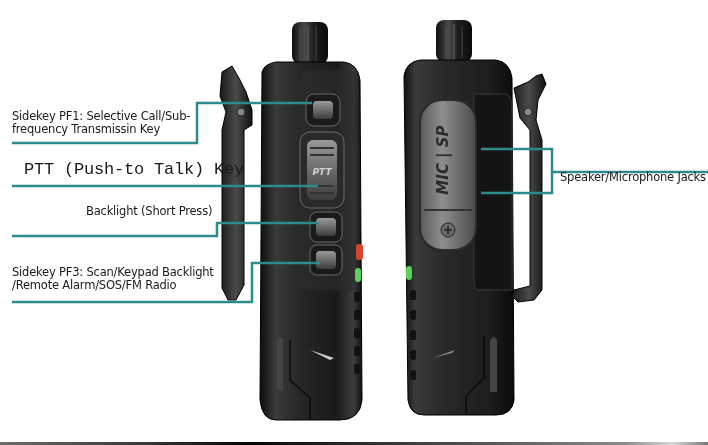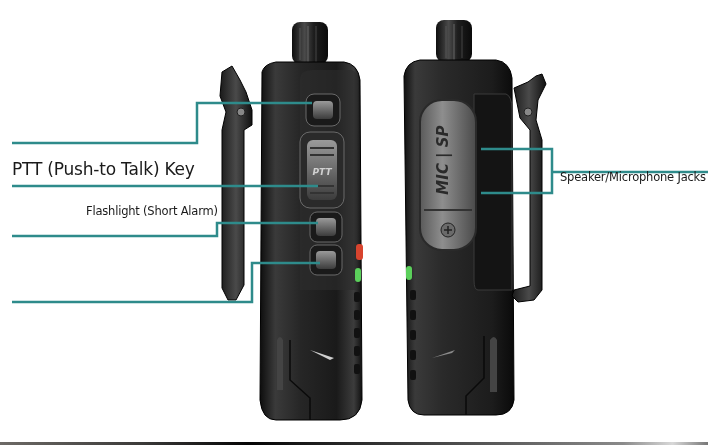--- a/index.html
+++ b/index.html
@@ -136,24 +136,32 @@
     <g stroke="#2e8b8b" stroke-width="2.5" fill="none">
       <polyline points="12,143 197,143 197,103 312,103"></polyline>
       <polyline points="12,186 318,186"></polyline>
       <polyline points="12,236 217,236 217,223 318,223"></polyline>
       <polyline points="12,302 252,302 252,263 320,263"></polyline>
       <polyline points="481,149 552,149 552,193 481,193"></polyline>
       <polyline points="552,172 708,172"></polyline>
     </g>
   </svg>
 
+  <div class="label lbl-sm" style="left:12px; top:110px;">
+    <div>Sidekey PF1: Selective Call/Sub-</div>
+    <div>frequency Transmissin Key</div>
+  </div>
 
-  <div class="label lbl-lg" style="left:12px; top:160px;">PTT (Push-to Talk) Key</div>
+  <div class="label lbl-lg" style="left:24px; top:160px;font-family:Liberation Mono, monospace;">PTT (Push-to Talk) Key</div>
 
   <div class="label lbl-sm" style="left:12px; top:205px;">
-    <div style="padding-left:74px;">Flashlight (Short Alarm)</div>
+    <div style="padding-left:74px;">Backlight (Short Press)</div>
   </div>
 
+  <div class="label lbl-sm" style="left:12px; top:266px;">
+    <div>Sidekey PF3: Scan/Keypad Backlight</div>
+    <div>/Remote Alarm/SOS/FM Radio</div>
+  </div>
 
   <div class="label lbl-sm" style="left:560px; top:154px;margin-top:17px;">Speaker/Microphone Jacks</div>
 
   <div class="bottom-strip"></div>
 </div>
 
 </body></html>

